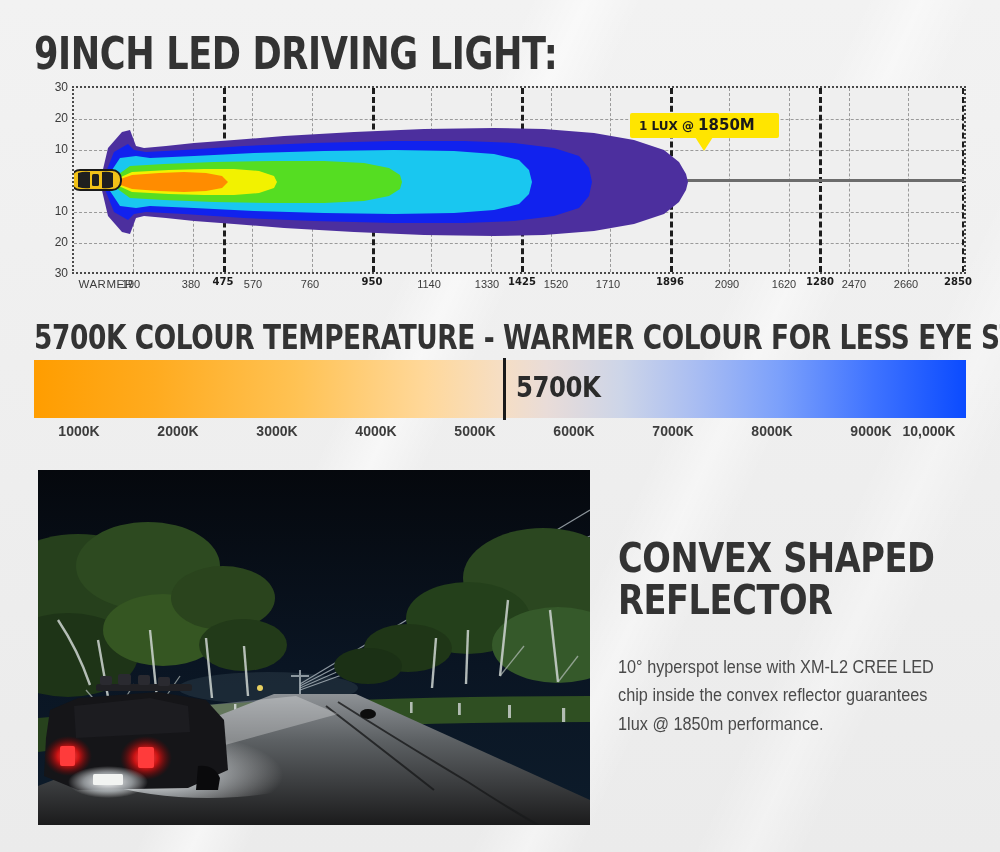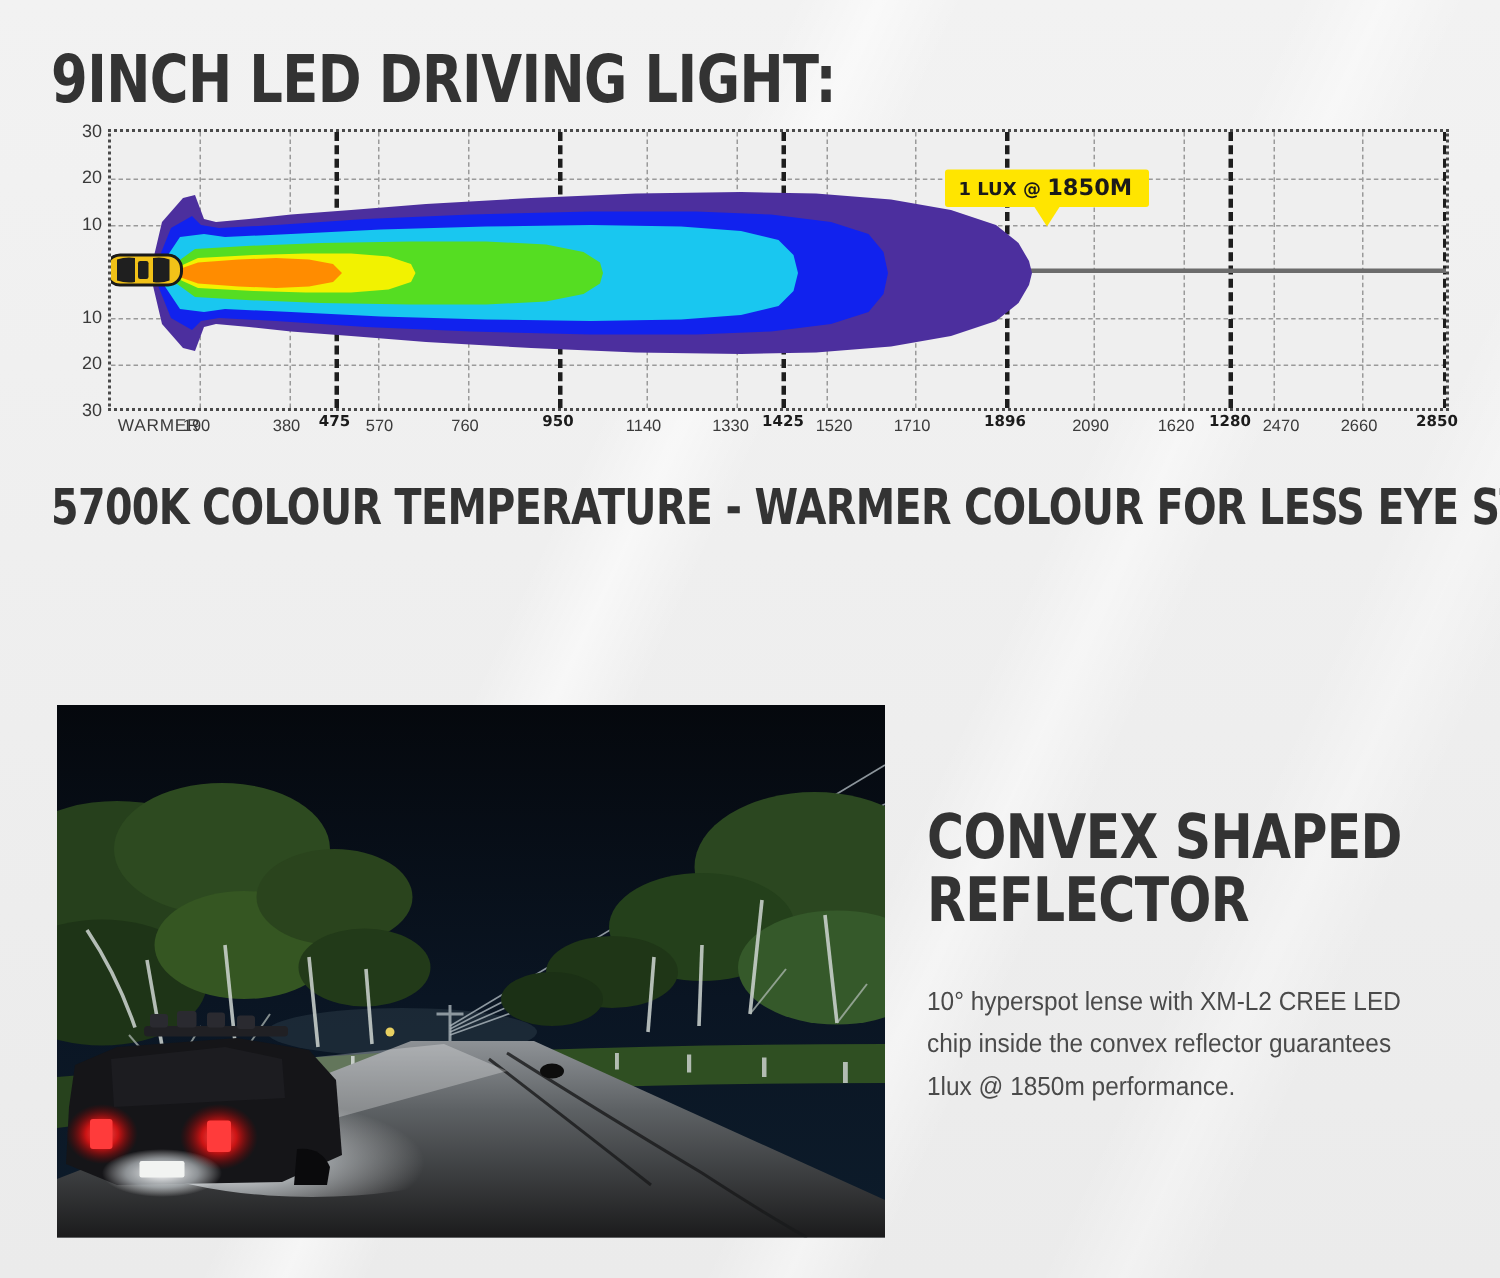--- a/index.html
+++ b/index.html
@@ -51,21 +51,21 @@
   .vgrid{position:absolute;top:0;bottom:0;width:0;border-left:1px dashed #9a9a9a;}
   .vgrid.major{border-left:3px dashed #1d1d1d;}
   .hgrid{position:absolute;left:0;right:0;height:0;border-top:1px dashed #9a9a9a;}
   .centerline{position:absolute;left:0;right:0;top:50%;height:3px;background:#6c6c6c;margin-top:-1.5px;}
   .beam-svg{position:absolute;left:0;top:0;}
   .car-icon{position:absolute;left:-4px;top:50%;transform:translateY(-50%);}
   .callout{
     position:absolute;
     background:#ffe500;
     color:#1a1a1a;
-    padding:4px 11px 4px 9px;
+    padding:4px 24px 4px 9px;
     font-family:"DejaVu Sans",sans-serif;
     font-weight:bold;
     font-size:15px;
     white-space:nowrap;
     border-radius:2px;
     line-height:1.1;
   }
   .callout .small{font-size:12px;}
   .callout:after{
     content:"";position:absolute;left:50%;margin-left:-9px;bottom:-13px;
@@ -253,20 +253,36 @@
       <div class="x-lab" style="left:712px">1620</div>
       <div class="x-lab bold" style="left:748px;top:-2px">1280</div>
       <div class="x-lab" style="left:782px">2470</div>
       <div class="x-lab" style="left:834px">2660</div>
       <div class="x-lab bold" style="left:886px;top:-2px">2850</div>
     </div>
   </div>
 
   <div class="headline" id="ct-title">5700K COLOUR TEMPERATURE - WARMER COLOUR FOR  LESS EYE STRAIN</div>
 
+  <div id="ct-block">
+    <div id="ct-bar"></div>
+    <div id="ct-marker"></div>
+    <div id="ct-marker-label">5700K</div>
+
+    <div class="ct-lab" style="left:45px">1000K</div>
+    <div class="ct-lab" style="left:144px">2000K</div>
+    <div class="ct-lab" style="left:243px">3000K</div>
+    <div class="ct-lab" style="left:342px">4000K</div>
+    <div class="ct-lab" style="left:441px">5000K</div>
+    <div class="ct-lab" style="left:540px">6000K</div>
+    <div class="ct-lab" style="left:639px">7000K</div>
+    <div class="ct-lab" style="left:738px">8000K</div>
+    <div class="ct-lab" style="left:837px">9000K</div>
+    <div class="ct-lab" style="left:895px">10,000K</div>
+  </div>
 
   <div id="photo">
     <svg width="552" height="355" viewBox="0 0 552 355">
       <defs>
         <linearGradient id="sky" x1="0" y1="0" x2="0" y2="1">
           <stop offset="0%" stop-color="#05080d"></stop>
           <stop offset="55%" stop-color="#0a1523"></stop>
           <stop offset="100%" stop-color="#0d1c2b"></stop>
         </linearGradient>
         <radialGradient id="beamglow" cx="0.33" cy="0.78" r="0.42">

